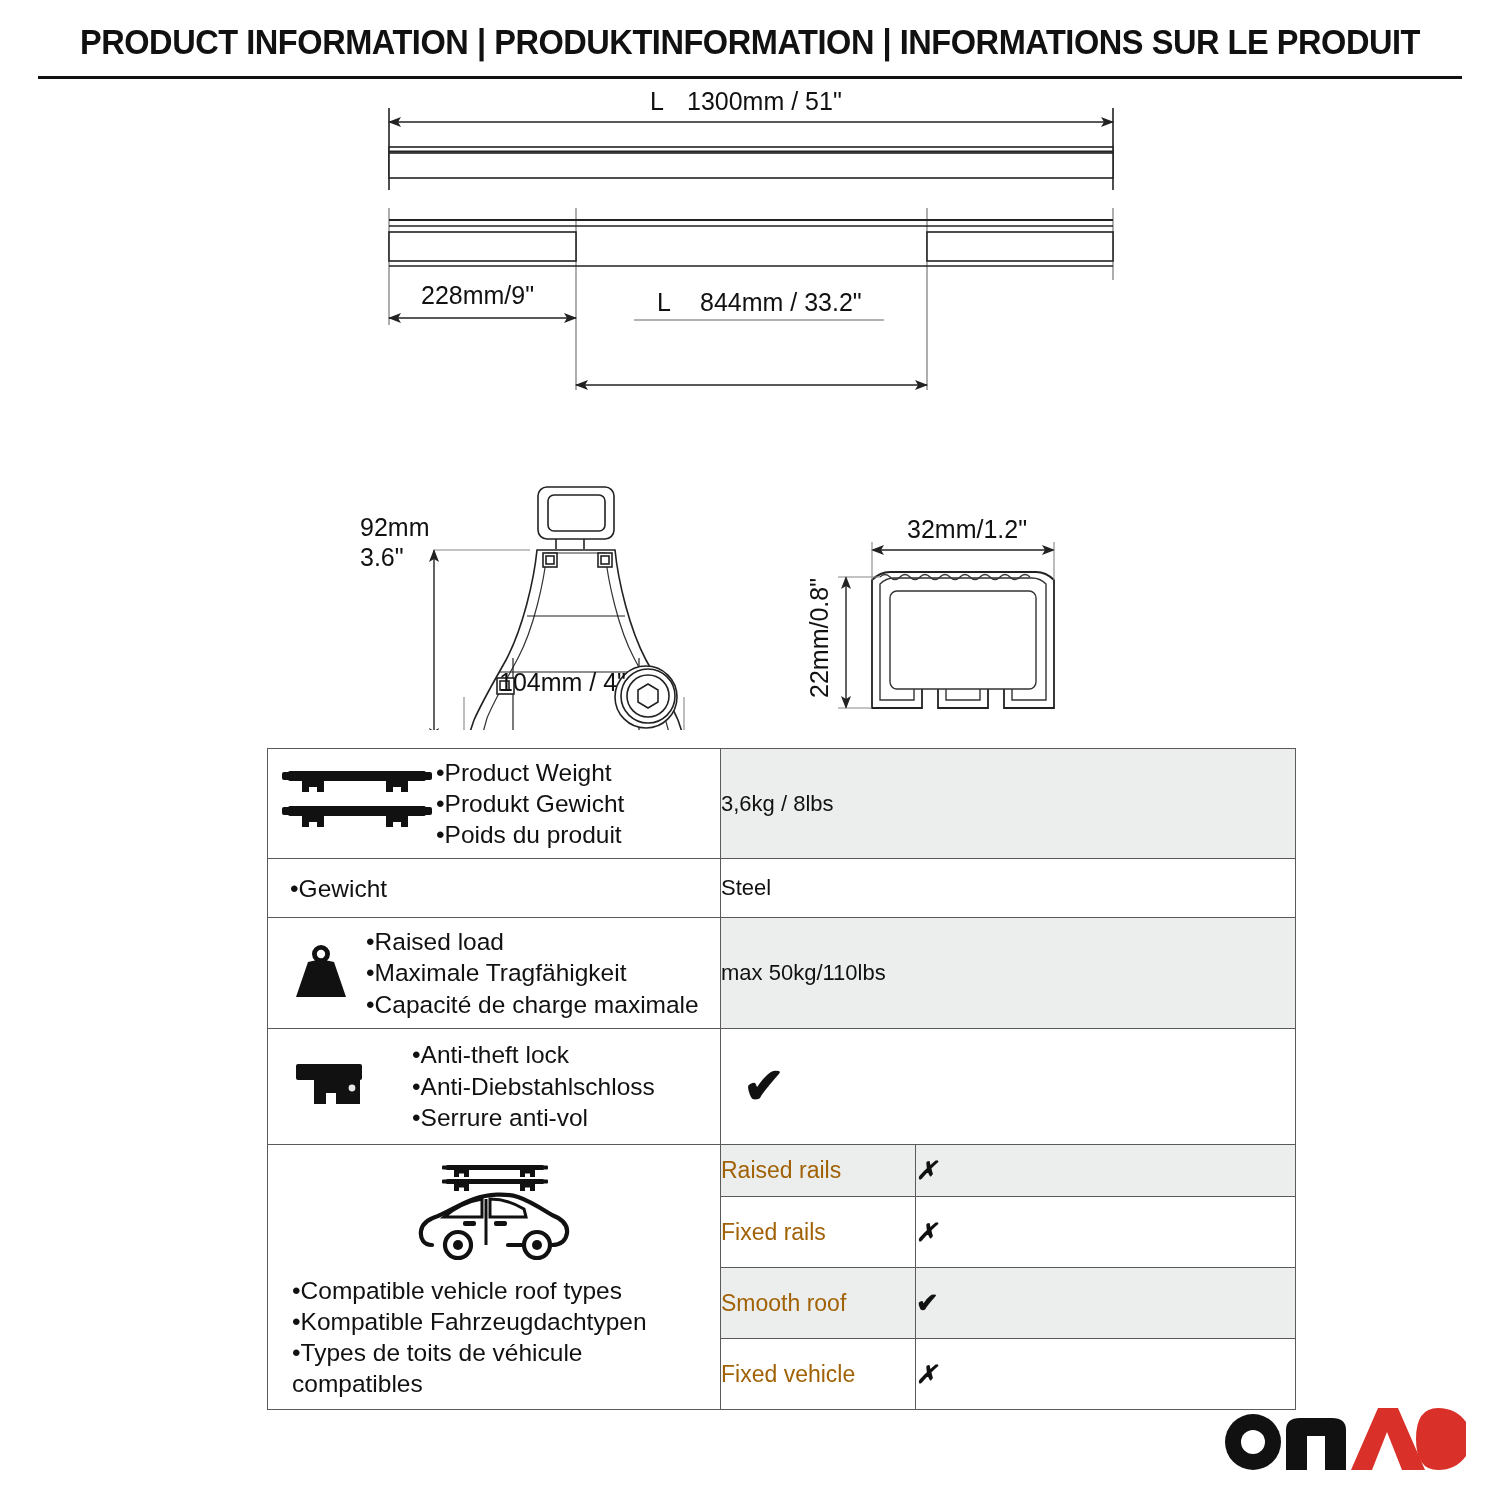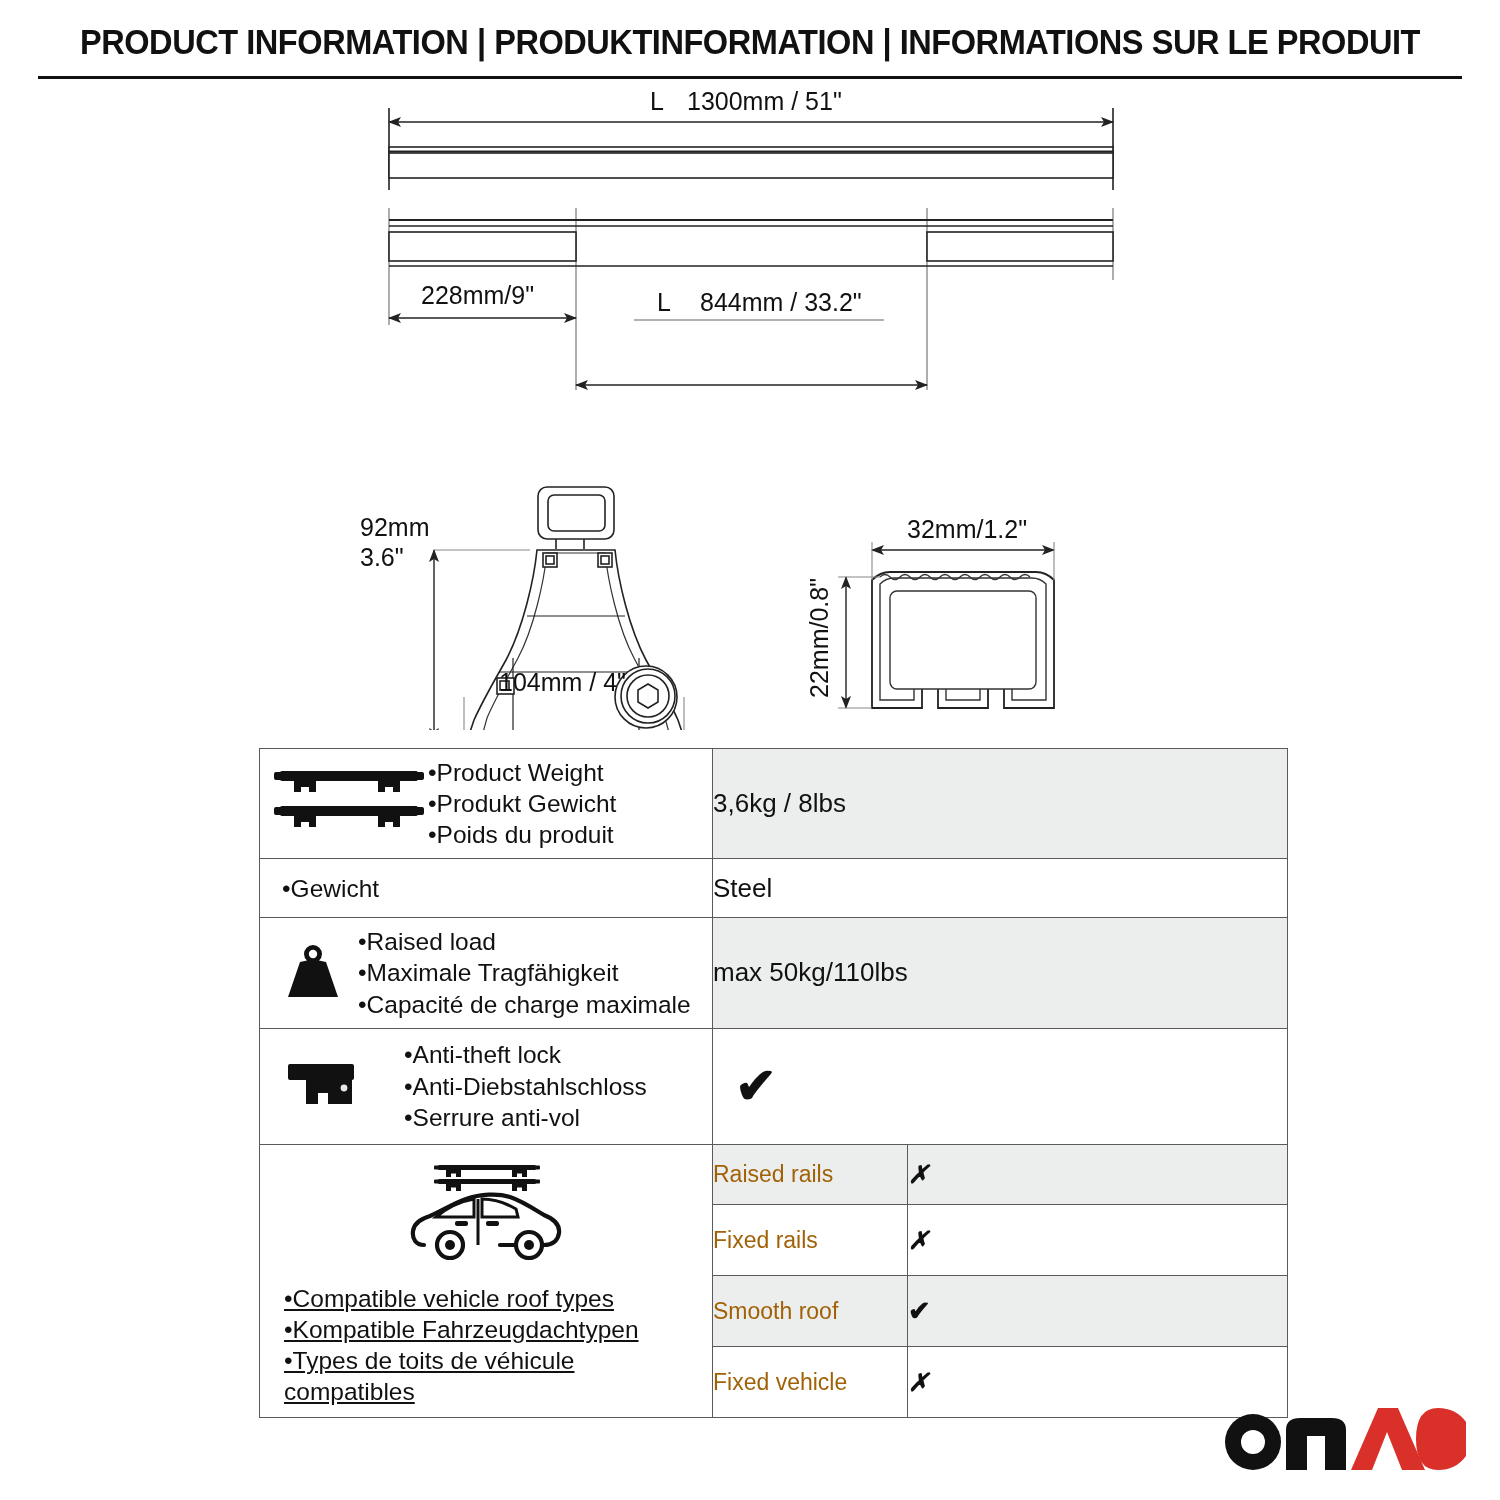--- a/index.html
+++ b/index.html
@@ -45,36 +45,36 @@
     position: absolute;
     left: 0;
     top: 80px;
     width: 1500px;
     height: 650px;
   }
 
   
   #spec-table {
     position: absolute;
-    left: 259px;
+    left: 267px;
     top: 748px;
     width: 1028px;
     border-collapse: collapse;
     table-layout: fixed;
     padding-left: 20px;
   }
   #spec-table td {
     border: 1px solid #5a5a5a;
     padding: 0;
     vertical-align: middle;
   }
   .cell-pad { padding: 8px 14px; }
   .shaded { background: #eceded; }
   .val {
-    font-size: 26px;
+    font-size: 22px;
     color: #111;
     padding-left: 22px;
   }
   .label-list {
     font-size: 24.5px;
     line-height: 1.27;
     color: #111;
     white-space: nowrap;
   }
   .sub-label {
@@ -106,22 +106,20 @@
     display: flex;
     flex-direction: column;
     align-items: center;
     padding: 14px 10px 10px 10px;
   }
   .compat-text {
     align-self: flex-start;
     font-size: 24.5px;
     line-height: 1.27;
     padding-left: 14px;
-    margin-top: 8px;
-    text-decoration: underline;
   }
 
   
   #logo {
     position: absolute;
     right: 32px;
     bottom: 28px;
     width: 248px;
     height: 66px;
   }

